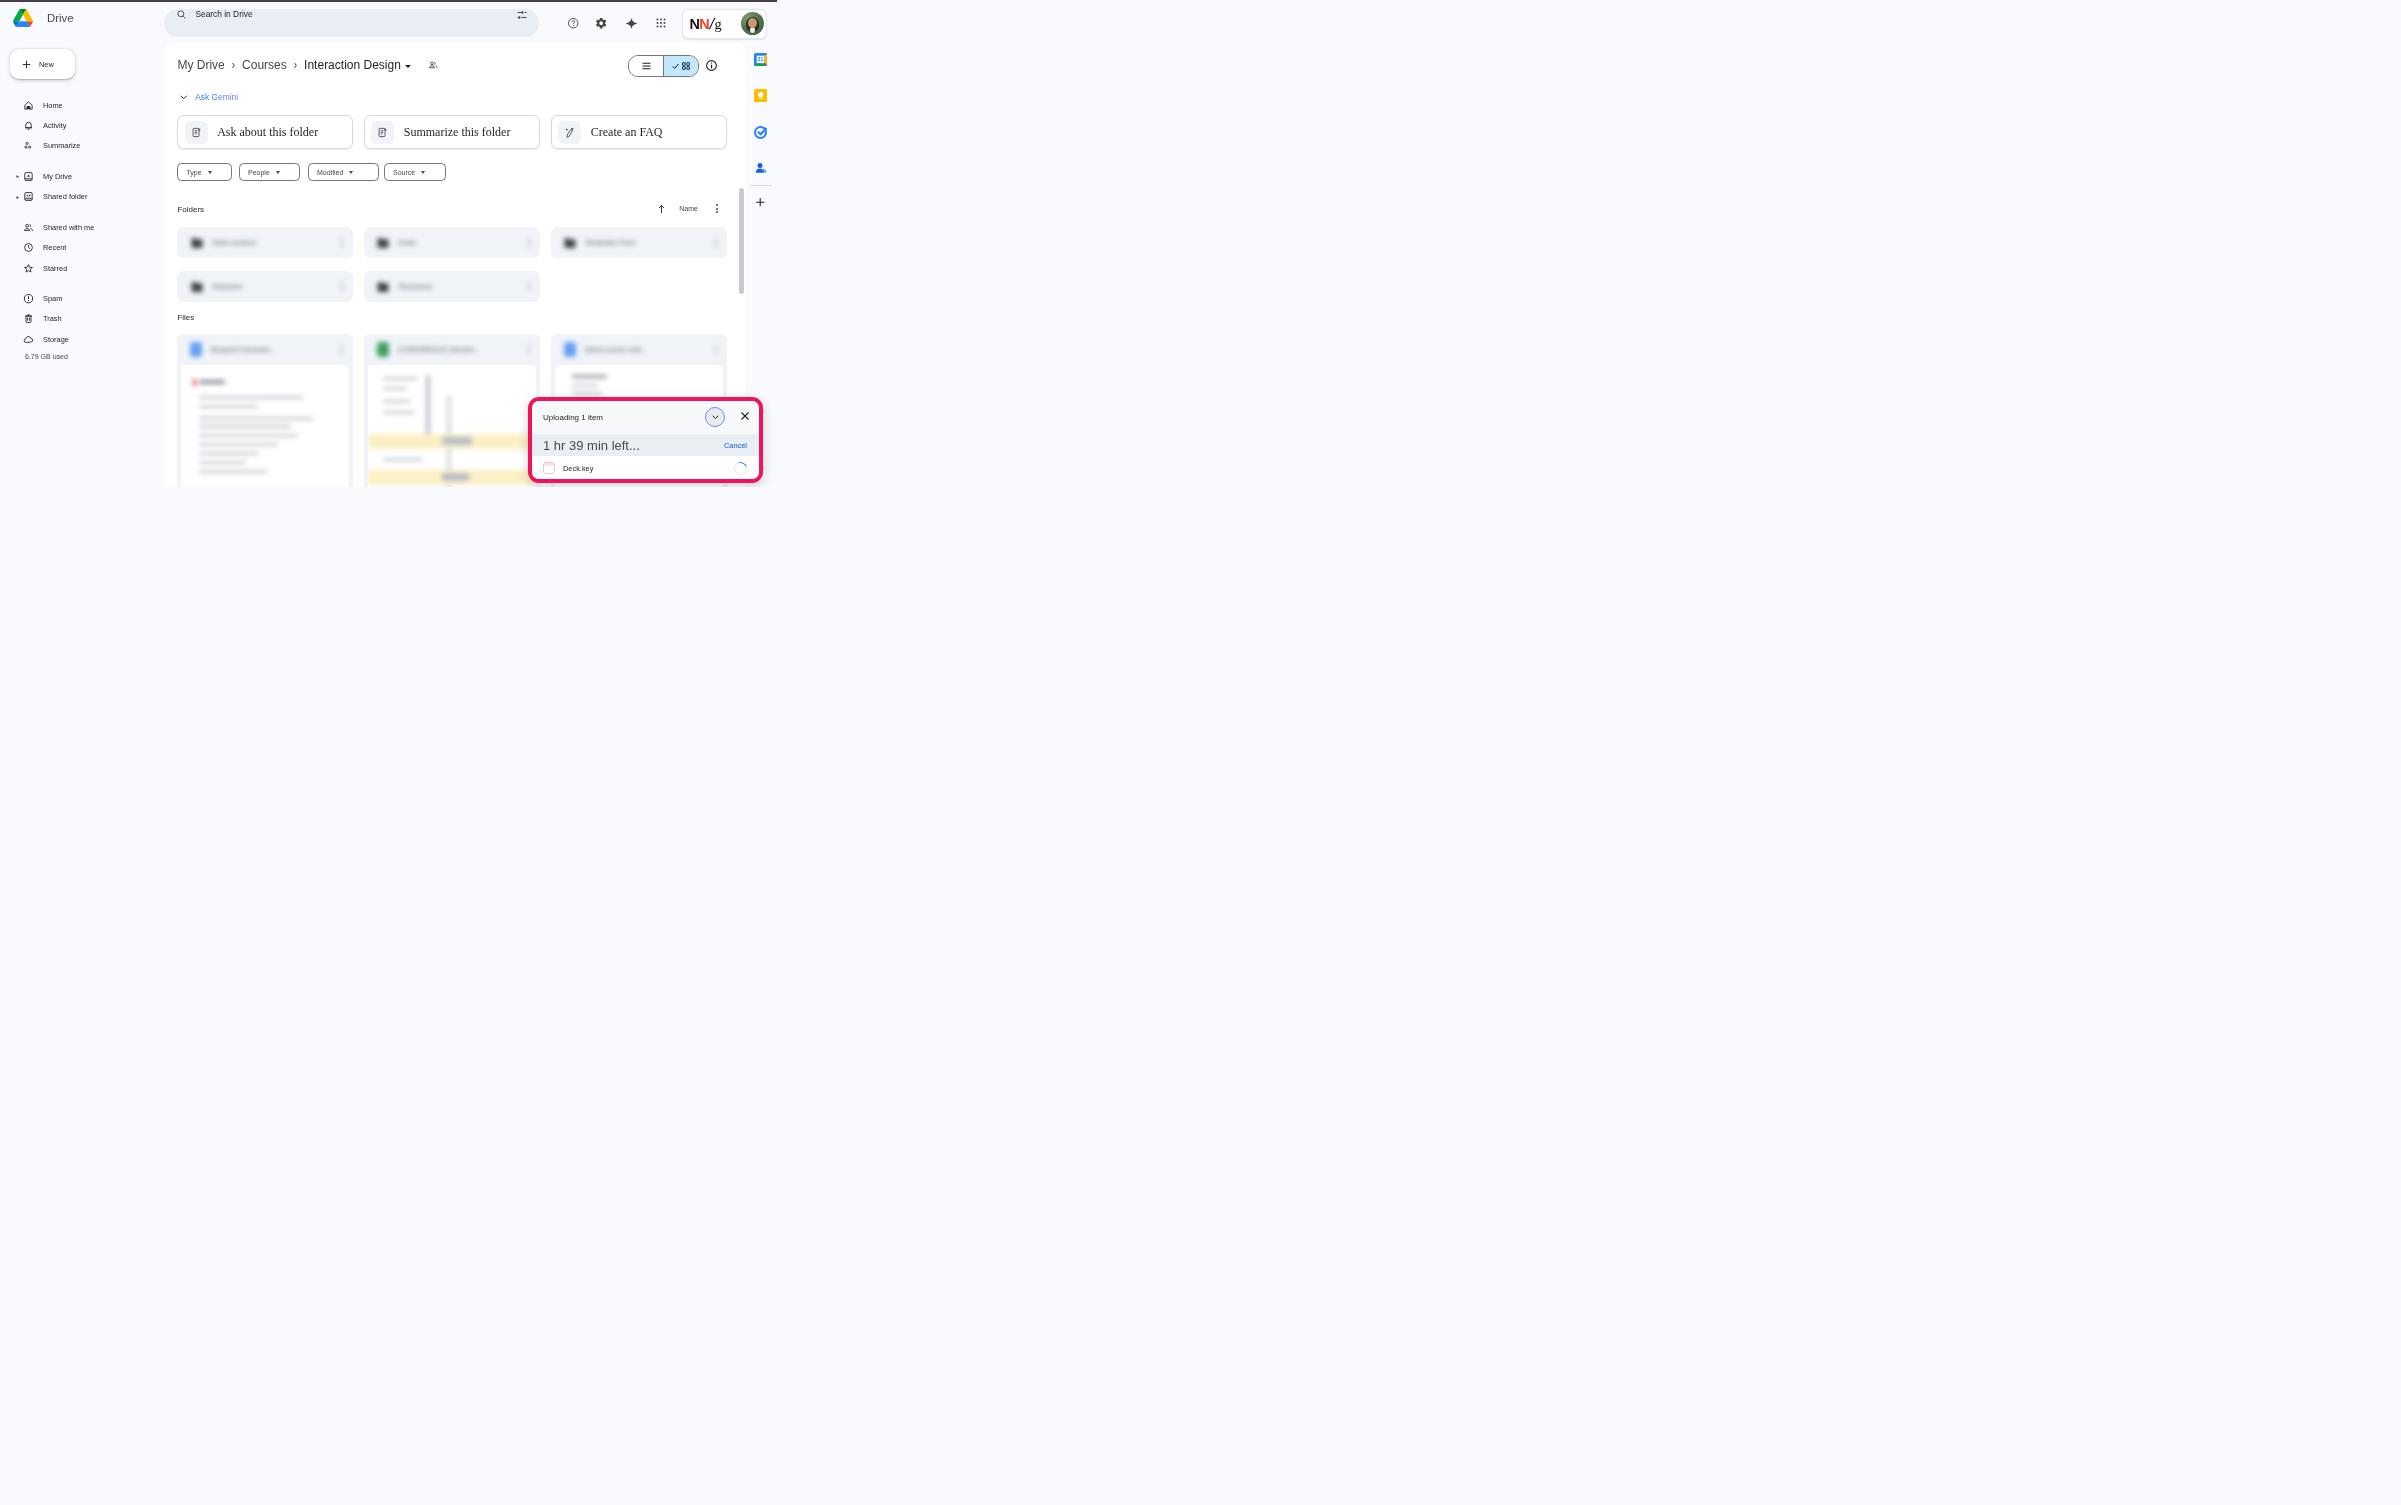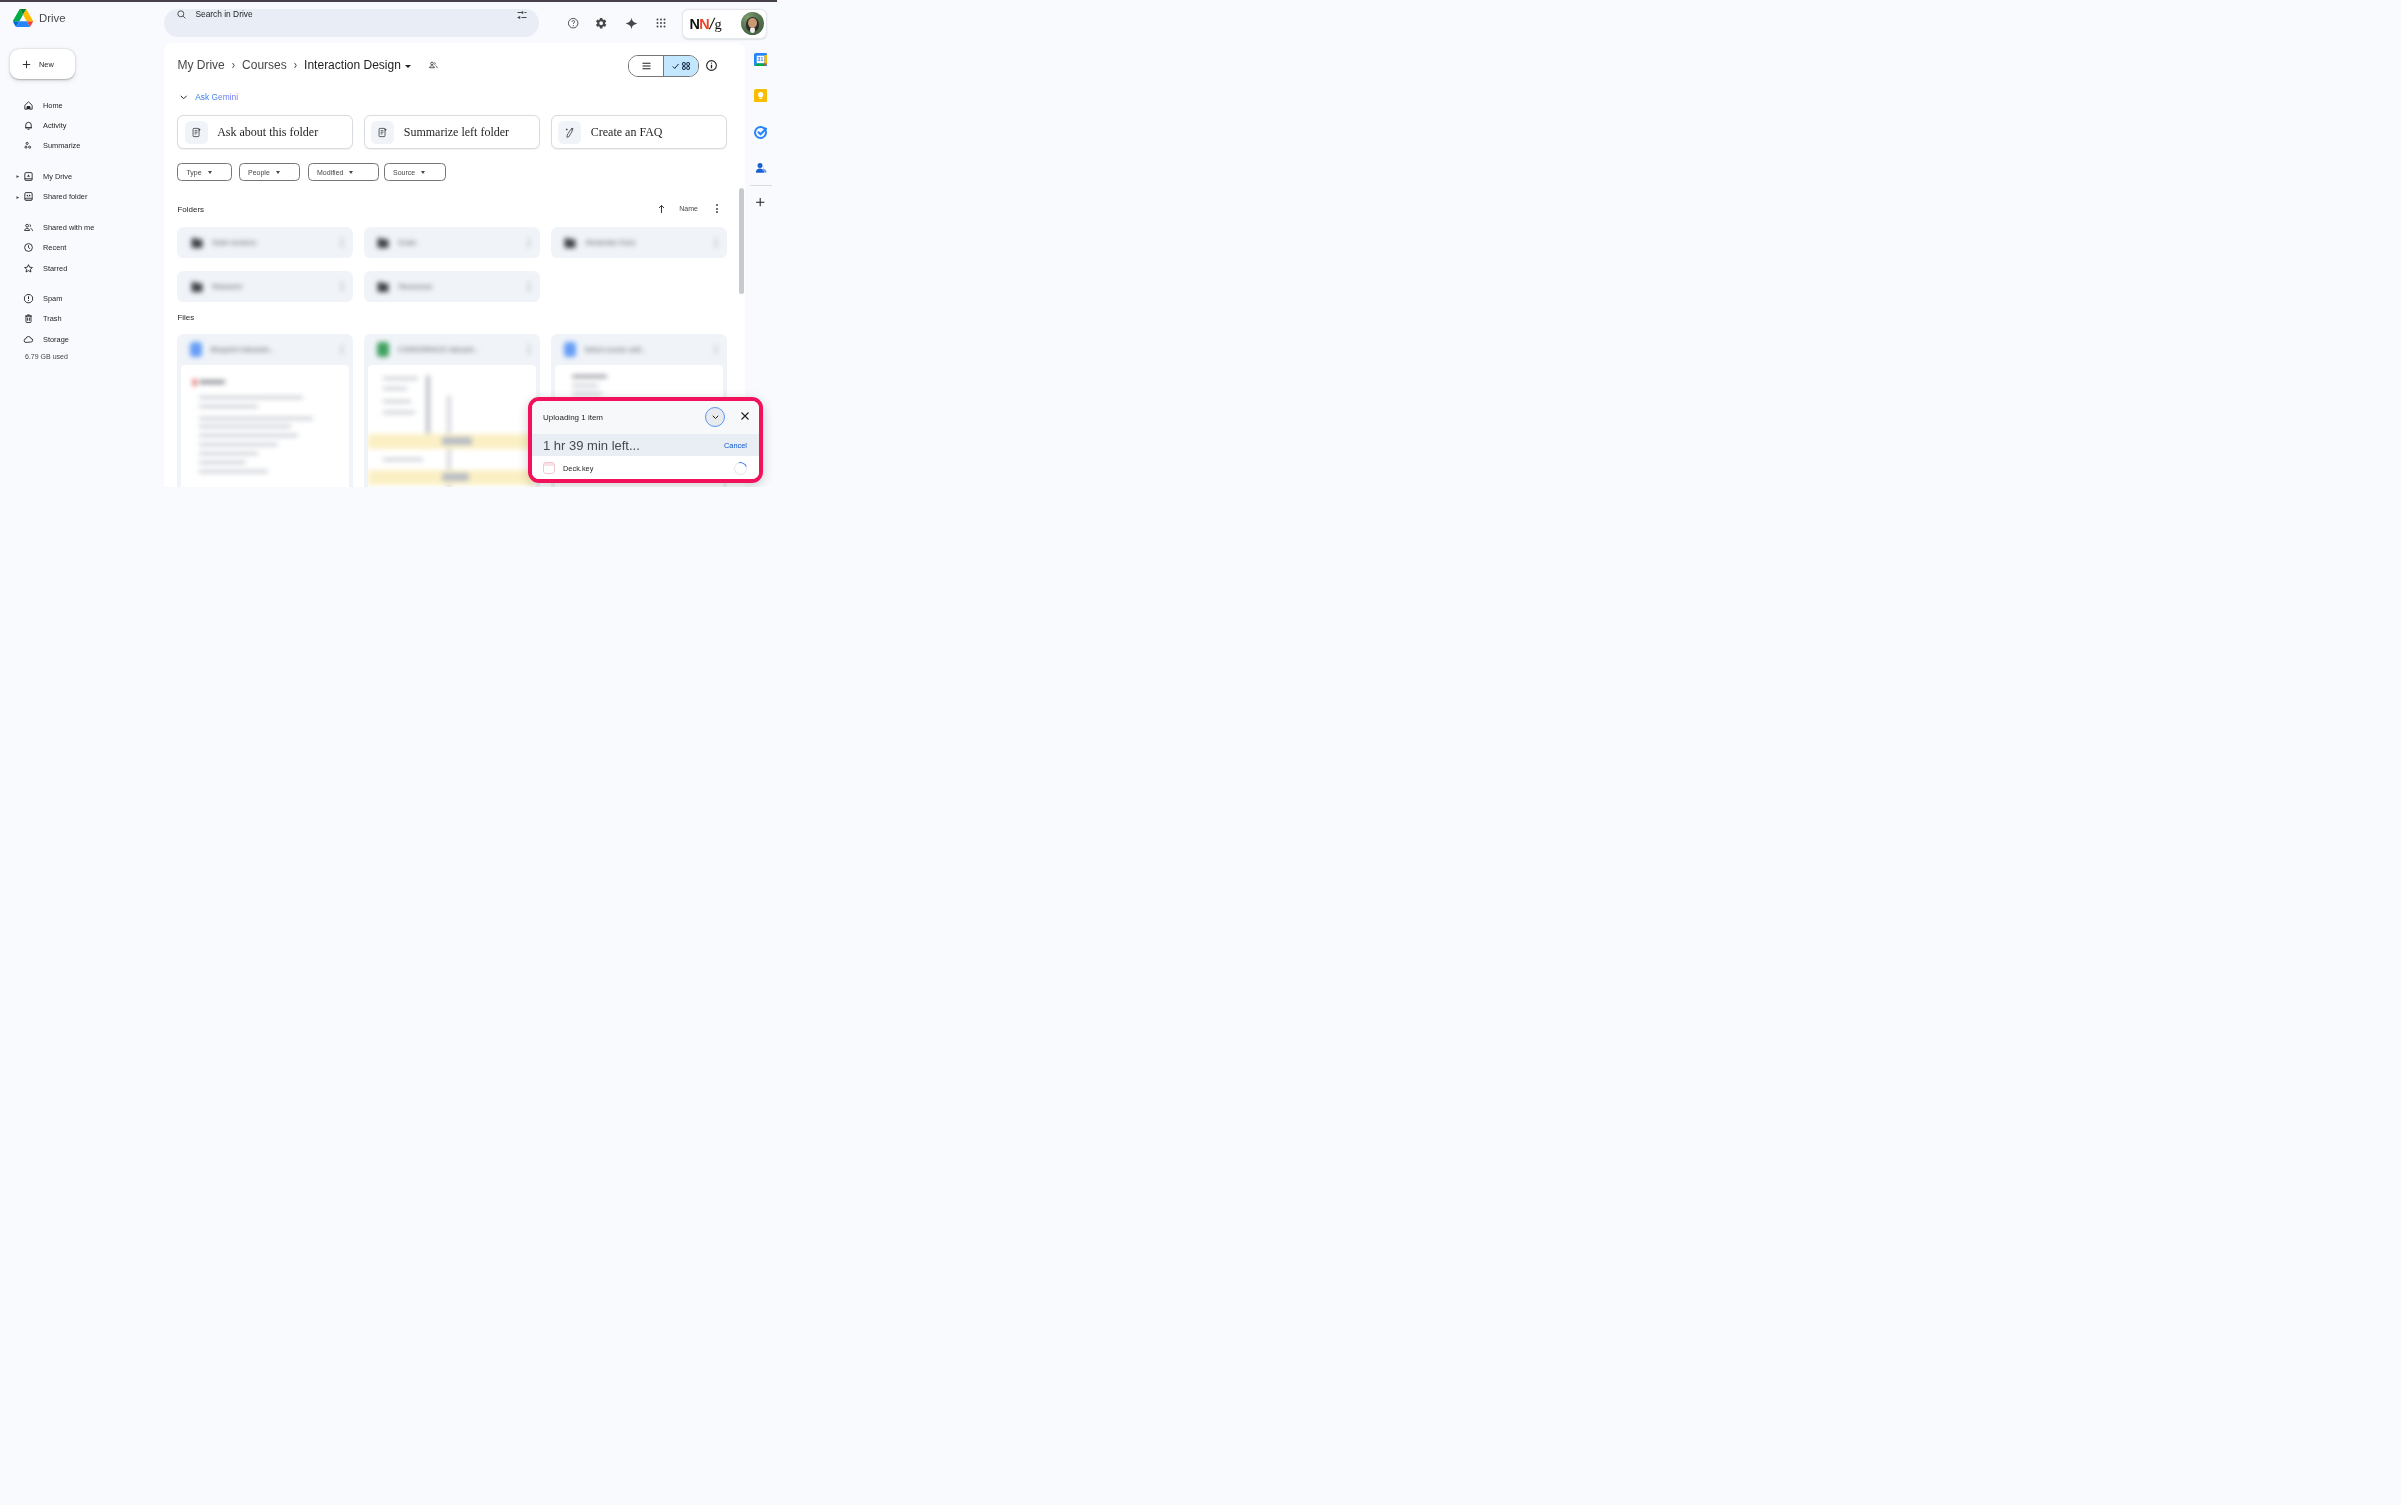--- a/index.html
+++ b/index.html
@@ -3,21 +3,21 @@
 <meta charset="utf-8">
 <style>
   html,body{margin:0;padding:0;}
   body{width:777px;height:487px;overflow:hidden;background:#F8FAFD;
        font-family:"Liberation Sans", sans-serif;color:#1F1F1F;position:relative;}
   .screen{position:absolute;inset:0;}
   .top-strip{position:absolute;left:0;top:0;right:0;height:1.5px;background:#45404A;}
 
   
   .topbar{position:absolute;left:0;top:1.5px;right:0;height:42px;}
-  .brand{position:absolute;left:13px;top:7px;display:flex;align-items:center;gap:6px;}
+  .brand{position:absolute;left:13px;top:7px;display:flex;align-items:center;gap:14px;}
   .brand .logo{width:20px;height:18px;}
   .brand .name{font-size:11.4px;color:#47484B;}
   .search{position:absolute;left:164px;top:7px;width:375px;height:28px;background:#E9EEF6;
           border-radius:14px;display:flex;align-items:flex-start;}
   .search .mag{margin-left:12px;}
   .search .ph{margin-left:8.4px;font-size:8.4px;color:#20242A;}
   .search .tune{margin-left:auto;margin-right:11px;}
   .top-ico{position:absolute;top:15px;width:13px;height:13px;display:flex;align-items:center;justify-content:center;}
   .acct{position:absolute;left:682px;top:7px;width:83px;height:28px;background:#fff;
         border:0.5px solid #E4E7EC;border-radius:6.4px;box-shadow:0 0.5px 1.5px rgba(60,64,67,.12);
@@ -393,21 +393,21 @@
       <span class="glbl">Ask about this folder</span>
     </div>
     <div class="gcard" style="left:200px">
       <span class="gchip">
         <svg width="11" height="11" viewBox="0 0 24 24" fill="none" stroke="#3C4043" stroke-width="1.8">
             <rect x="4.5" y="3" width="13" height="18" rx="2"></rect>
             <path d="M8 8h6M8 11.5h6M8 15h4"></path>
             <path d="M18.5 2.2c.35 2.2 1.1 3.2 3.3 3.8-2.2.6-2.95 1.6-3.3 3.8-.35-2.2-1.1-3.2-3.3-3.8 2.2-.6 2.95-1.6 3.3-3.8z" fill="#3C4043" stroke="none"></path>
           </svg>
       </span>
-      <span class="glbl">Summarize left folder</span>
+      <span class="glbl">Summarize this folder</span>
     </div>
     <div class="gcard" style="left:387px">
       <span class="gchip">
         <svg width="11" height="11" viewBox="0 0 24 24" fill="none" stroke="#3C4043" stroke-width="1.8">
             <path d="m14.5 5.5 4 2.3-7.5 13-4.6 1.6.6-4.9z" stroke-linejoin="round"></path>
             <path d="m16.8 1.6 4 2.3-1.6 2.8-4-2.3z" fill="#3C4043" stroke="none"></path>
             <path d="M6.2 2.2c.3 1.9.95 2.75 2.85 3.25-1.9.5-2.55 1.35-2.85 3.25-.3-1.9-.95-2.75-2.85-3.25 1.9-.5 2.55-1.35 2.85-3.25z" fill="#3C4043" stroke="none"></path>
           </svg>
       </span>
       <span class="glbl">Create an FAQ</span>

